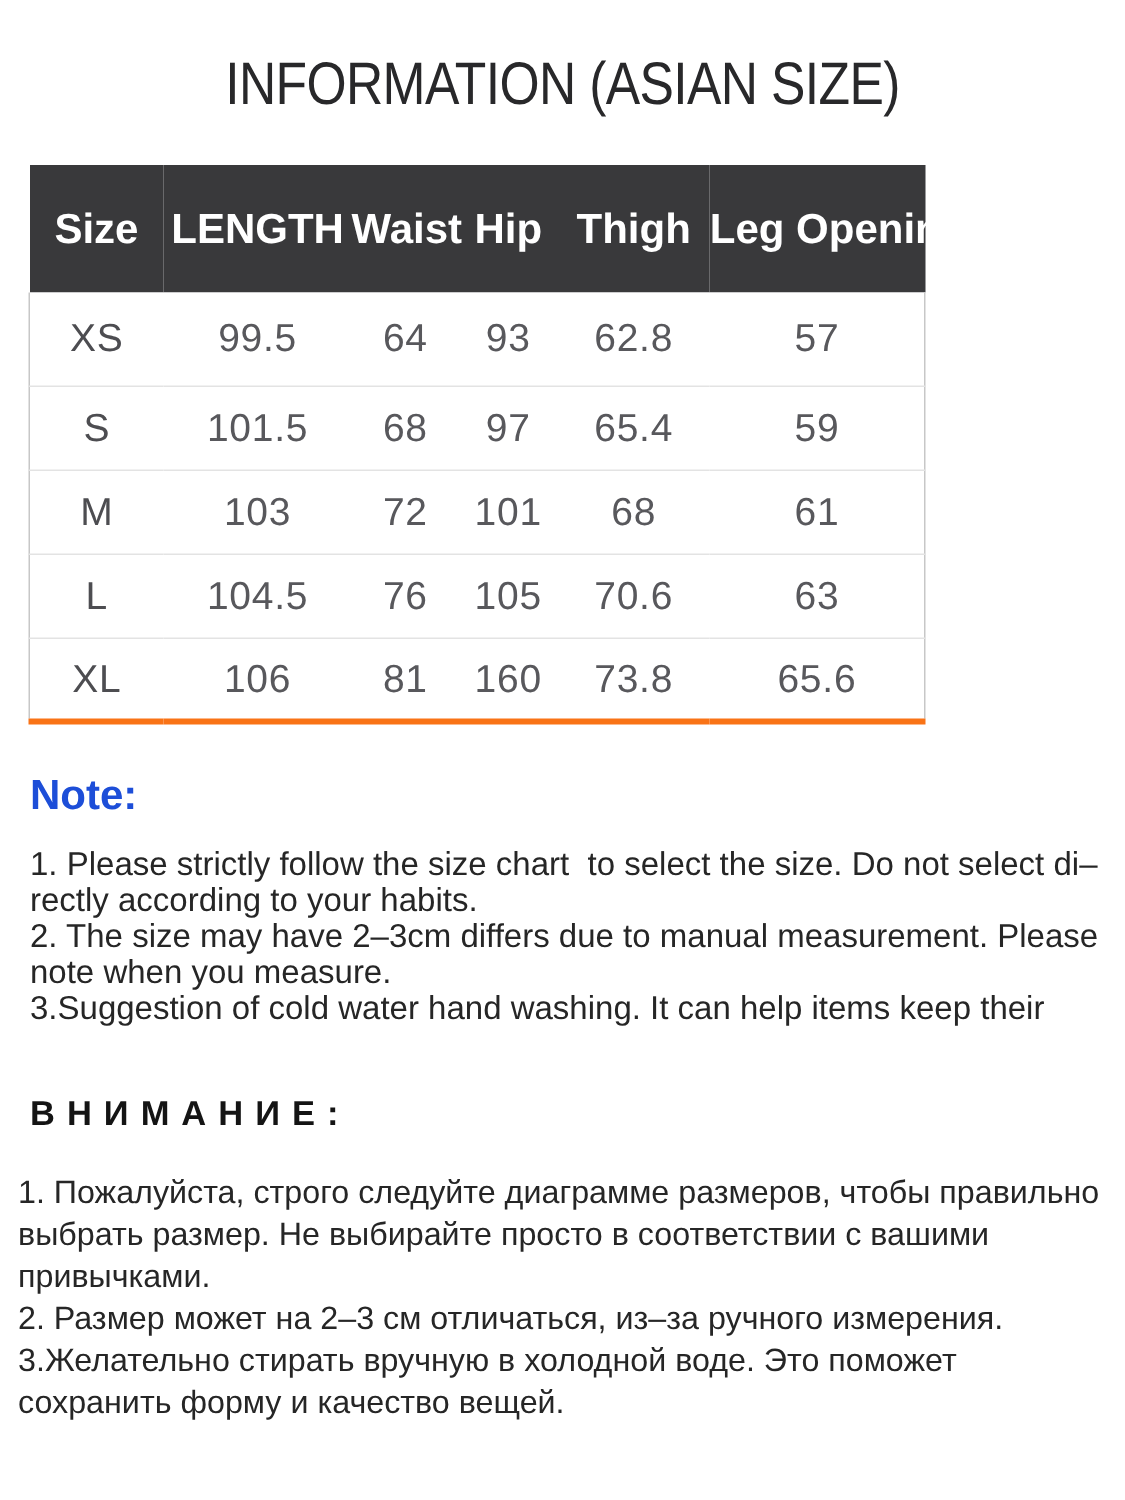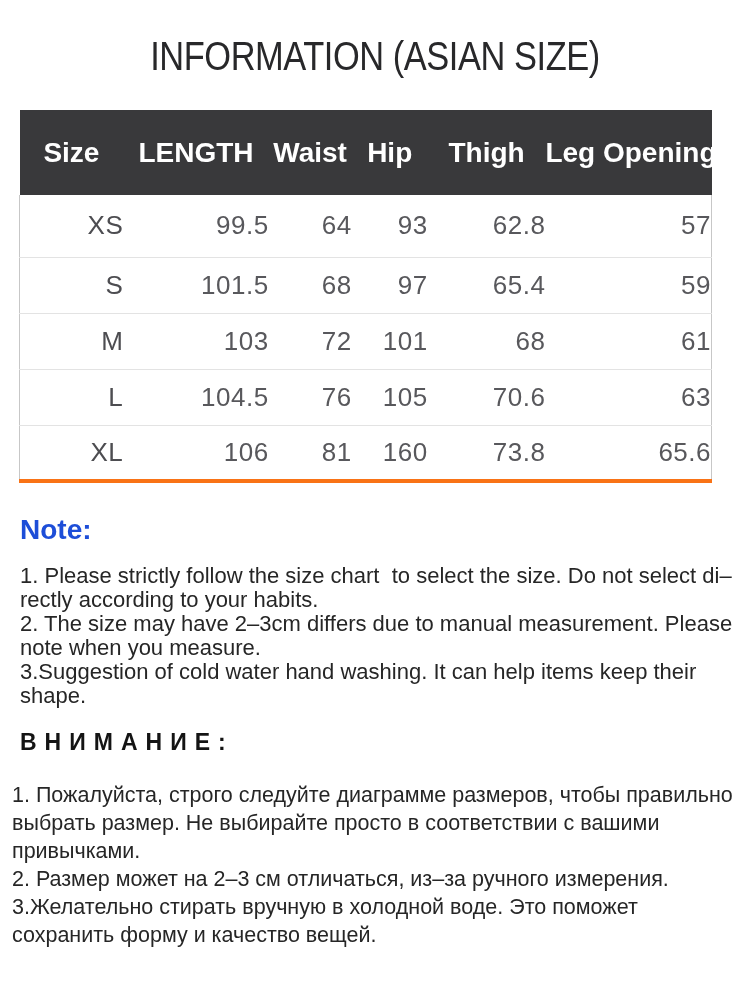--- a/index.html
+++ b/index.html
@@ -22,21 +22,21 @@
     letter-spacing: -0.5px;
     transform: scaleX(0.86);
     transform-origin: 50% 50%;
     white-space: nowrap;
   }
 
   
   table.size-table {
     position: absolute;
     top: 110px; left: 19px;
-    width: 693px;
+    width: 598px;
     border-collapse: collapse;
     table-layout: fixed;
   }
   table.size-table col.c0 { width: 15%; }
   table.size-table col.c1 { width: 21%; }
   table.size-table col.c2 { width: 12%; }
   table.size-table col.c3 { width: 11%; }
   table.size-table col.c4 { width: 17%; }
   table.size-table col.c5 { width: 24%; }
 
@@ -45,21 +45,21 @@
     color: #ffffff;
     height: 85px;
     font-size: 28px;
     font-weight: 600;
     text-align: center;
     vertical-align: middle;
     white-space: nowrap;
   }
   tbody td {
     height: 56px;
-    text-align: right;
+    text-align: center;
     vertical-align: middle;
     font-size: 26px;
     color: #58585c;
     letter-spacing: 0.5px;
     border-bottom: 1px solid #e3e3e3;
     background: #fff;
   }
   tbody tr.first td { height: 62px; }
   tbody tr td:first-child { border-left: 1px solid #c7c7c7; }
   tbody tr td:last-child  { border-right: 1px solid #c7c7c7; }
@@ -174,21 +174,20 @@
   </table>
 
   <div class="note-heading">Note:</div>
 
   <div class="note-lines">
     <div class="line">1. Please strictly follow the size chart  to select the size. Do not select di–</div>
     <div class="line">rectly according to your habits.</div>
     <div class="line">2. The size may have 2–3cm differs due to manual measurement. Please</div>
     <div class="line">note when you measure.</div>
     <div class="line">3.Suggestion of cold water hand washing. It can help items keep their</div>
-    <div class="line">shape.</div>
   </div>
 
   <div class="attention-heading">ВНИМАНИЕ:</div>
 
   <div class="attention-lines">
     <div class="line">1. Пожалуйста, строго следуйте диаграмме размеров, чтобы правильно</div>
     <div class="line">выбрать размер. Не выбирайте просто в соответствии с вашими</div>
     <div class="line">привычками.</div>
     <div class="line">2. Размер может на 2–3 см отличаться, из–за ручного измерения.</div>
     <div class="line">3.Желательно стирать вручную в холодной воде. Это поможет</div>

